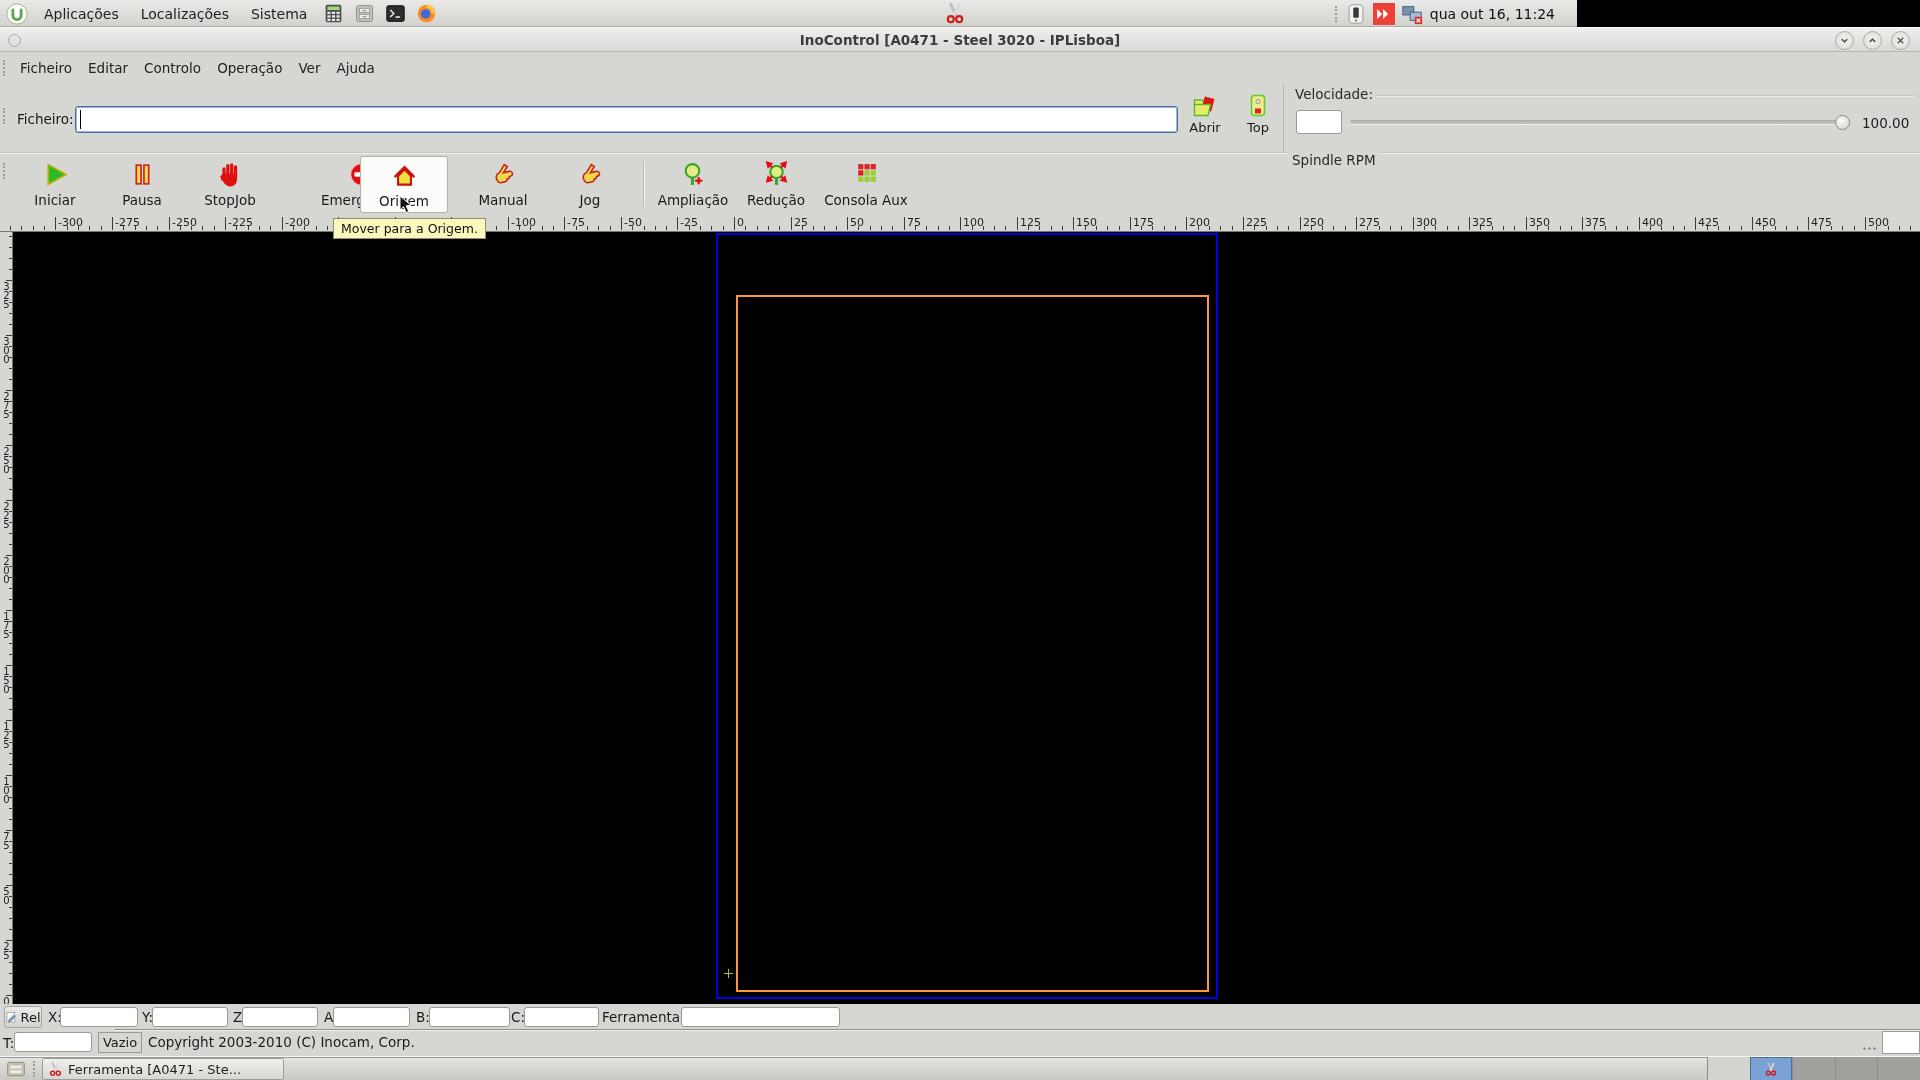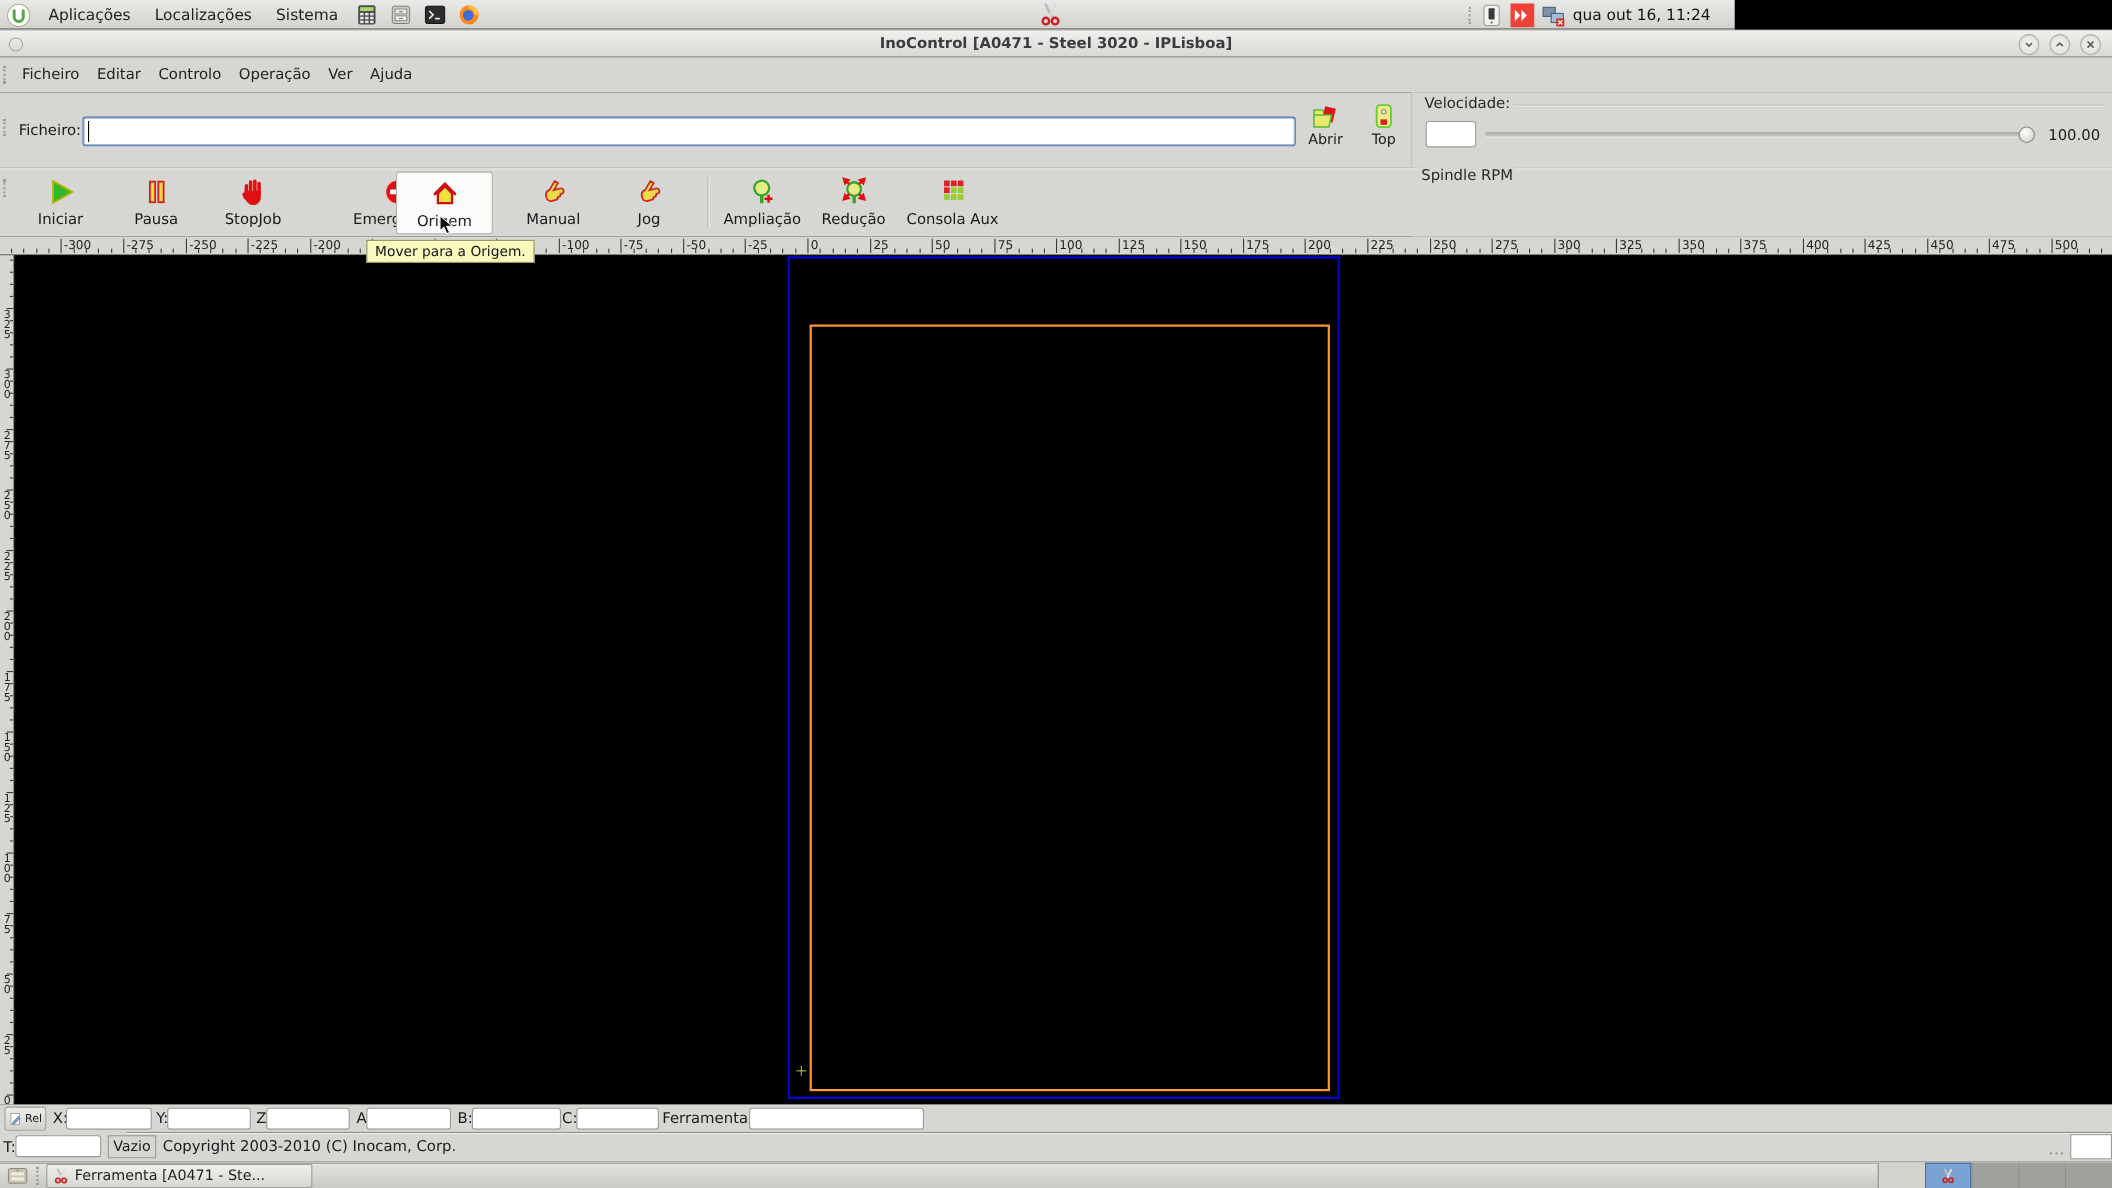--- a/index.html
+++ b/index.html
@@ -93,21 +93,21 @@
   #origin-marker:before{left:4px;top:0;width:1px;height:9px;}
   #origin-marker:after{left:0;top:4px;width:9px;height:1px;}
 
   
   #status1{left:0;top:1004px;width:1920px;height:26px;}
   #status1 .lab,#status2 .lab{position:absolute;top:5px;font-size:13.5px;}
   .sfield{position:absolute;top:3px;height:20px;background:#fff;border:1px solid #9a9a96;border-radius:3px;}
   #rel-btn{position:absolute;left:4px;top:2px;width:38px;height:22px;border:1px solid #a5a5a0;border-radius:3px;
     background:linear-gradient(#ececea,#d2d2ce);display:flex;align-items:center;justify-content:center;gap:2px;}
   #rel-btn .ico{width:13px;height:13px;}
-  #rel-btn span{font-size:10px;}
+  #rel-btn span{font-size:13px;}
   #status2{left:0;top:1030px;width:1920px;height:26px;}
   #status2-line{position:absolute;left:115px;top:-1px;width:1805px;height:1px;background:#8f8f8b;box-shadow:0 1px 0 #efefed;}
   #vazio{position:absolute;left:98px;top:2px;width:44px;height:21px;border:1px solid #9a9a96;
     display:flex;align-items:center;justify-content:center;font-size:13px;}
   #copyright{position:absolute;left:148px;top:4px;font-size:13.5px;color:#1c1c1c;}
   #resize-box{position:absolute;left:1882px;top:1px;width:38px;height:23px;background:#fff;border:1px solid #9a9a96;}
   #resize-grip{position:absolute;left:1862px;top:16px;width:16px;height:5px;
     background-image:radial-gradient(circle,#8a8a86 1px,transparent 1.2px);background-size:5px 5px;}
 
   

